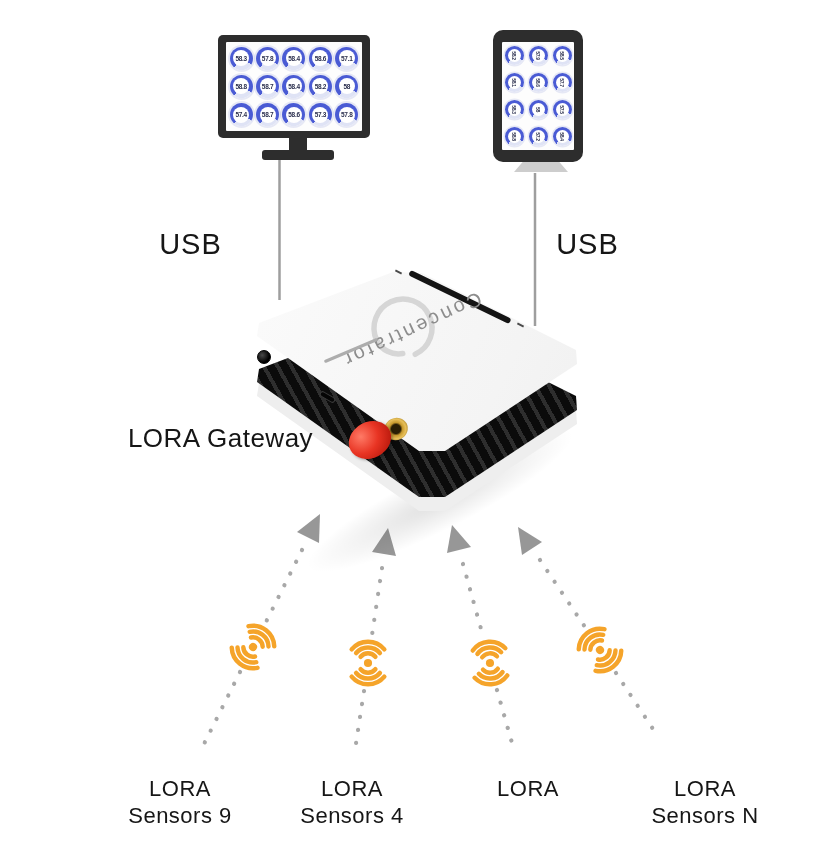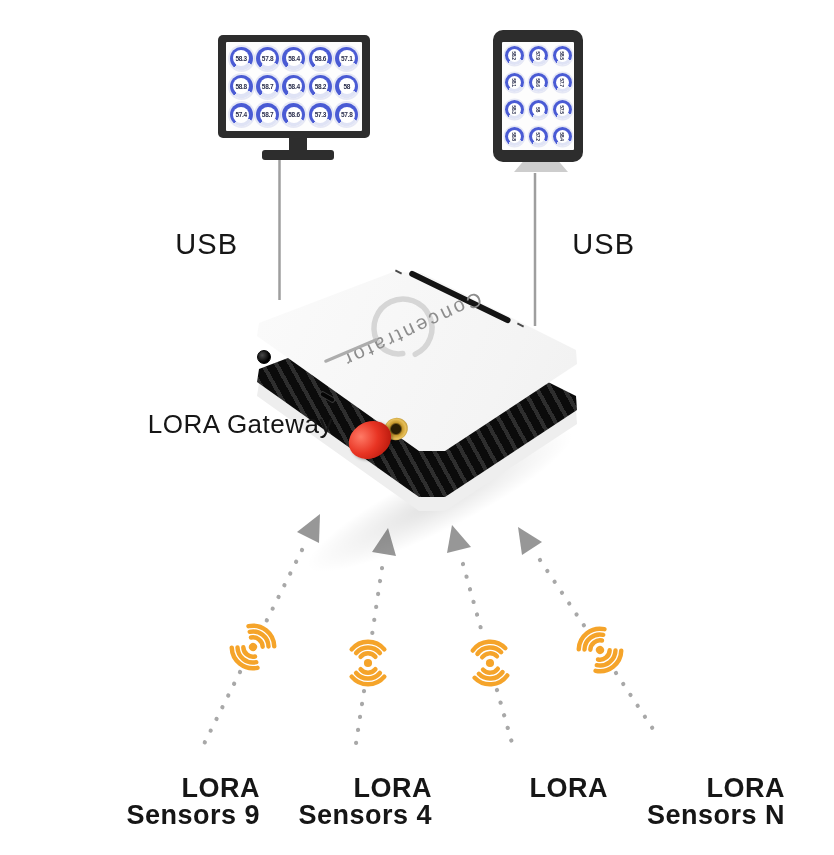--- a/index.html
+++ b/index.html
@@ -35,25 +35,25 @@
     background:conic-gradient(from 220deg, #4a5bd4 0deg 262deg, #dfe3f5 262deg 360deg);
     display:flex; align-items:center; justify-content:center;
     box-shadow:0 0 0 2px rgba(150,160,220,0.22); }
   .gauge .gv { width:16px; height:16px; background:#fff; border-radius:50%;
     display:flex; align-items:center; justify-content:center;
     font-size:6.5px; font-weight:bold; color:#2b2f4e; letter-spacing:-0.3px; }
   .gauge.sm { width:19px; height:19px; box-shadow:0 0 0 1.5px rgba(150,160,220,0.22); }
   .gauge.sm .gv { width:13px; height:13px; font-size:5px; transform:rotate(90deg); }
 
   
-  .lbl { text-align:right; color:#161616; }
+  .lbl { text-align:center; color:#161616; }
   .usb-left  { left:143px; top:228px; width:95px; font-size:29px; letter-spacing:1px; }
   .usb-right { left:540px; top:228px; width:95px; font-size:29px; letter-spacing:1px; }
-  .gw-label  { left:108px; top:409px; width:225px; font-size:26px; letter-spacing:0.5px; }
-  .sensor-label { width:160px; font-size:27px; line-height:27px; letter-spacing:0.5px;font-weight:bold; }
+  .gw-label  { left:108px; top:423px; width:225px; font-size:26px; letter-spacing:0.5px; }
+  .sensor-label { width:160px; font-size:22px; line-height:27px; letter-spacing:0.5px; }
   .sl1 { left:100px; top:775px; }
   .sl2 { left:272px; top:775px; }
   .sl3 { left:448px; top:775px; }
   .sl4 { left:625px; top:775px; }
 
   
   .dev-shadow { left:290px; top:470px; width:300px; height:60px;
     background:radial-gradient(ellipse at center, rgba(0,0,0,0.12), rgba(0,0,0,0) 70%);
     transform:rotate(-27deg); }
   .dev-shape { left:0; top:0; width:834px; height:855px;

